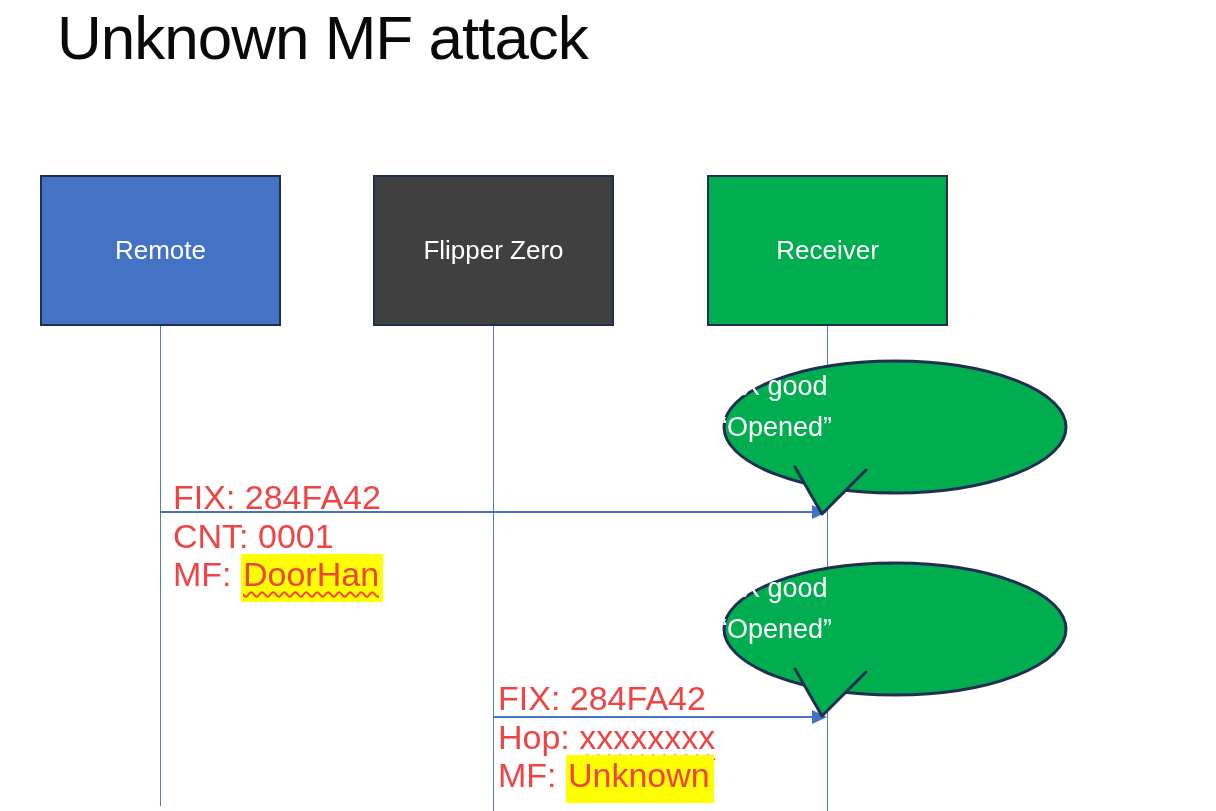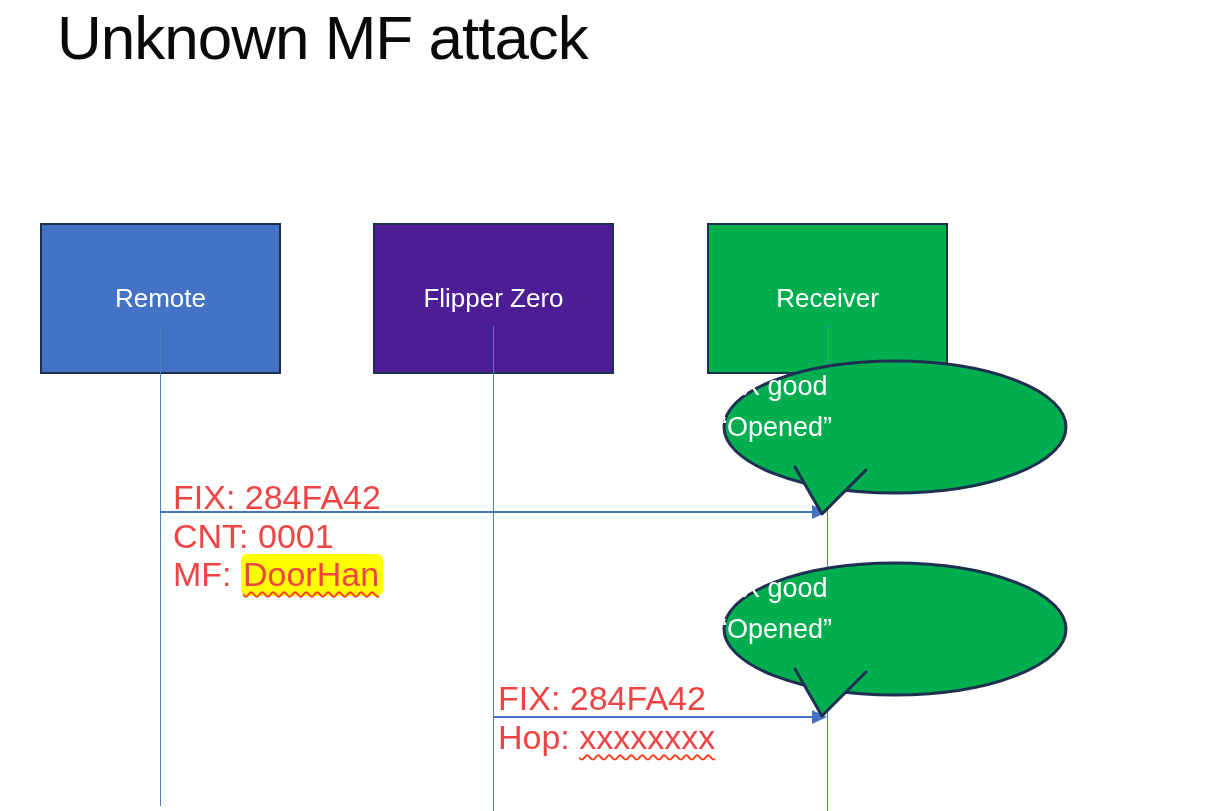--- a/index.html
+++ b/index.html
@@ -10,24 +10,24 @@
   
   .title{
     position:absolute;left:57px;top:2px;margin:0;
     font-size:62px;font-weight:300;letter-spacing:-1px;color:#090909;text-align:center;
   }
   
   .actor{
     position:absolute;top:175px;width:241px;height:151px;
     display:flex;align-items:center;justify-content:center;
     border:2.5px solid #1E2F52;box-sizing:border-box;
-    color:#ffffff;font-size:26px;margin-top:48px;
+    color:#ffffff;font-size:26px;
   }
   .actor-remote{left:40px;background:#4472C4;}
-  .actor-flipper{left:373px;background:#4c1d95;}
+  .actor-flipper{left:373px;background:#404040;}
   .actor-receiver{left:707px;background:#00AE50;}
   
   .lifeline{position:absolute;width:1.5px;background:#4d7ec0;top:326px;}
   .lifeline-remote{left:159.5px;height:480px;}
   .lifeline-flipper{left:492.5px;height:485px;}
   .lifeline-receiver{left:826.5px;height:485px;}
   
   .msg-line{position:absolute;height:2px;background:#4472C4;}
   .msg-line-1{left:160px;top:511px;width:654px;}
   .msg-line-2{left:493px;top:716px;width:321px;}
@@ -36,21 +36,21 @@
     border-top:7px solid transparent;border-bottom:7px solid transparent;
     border-left:15px solid #4472C4;
   }
   .arrowhead-1{left:812px;top:505px;}
   .arrowhead-2{left:812px;top:710px;}
   
   .msg-label{position:absolute;font-size:34px;color:#ef4444;}
   .msg-label .mrow{height:38.5px;line-height:32px;white-space:nowrap;}
   .msg-label-1{left:173px;top:481px;}
   .msg-label-2{left:498px;top:682px;}
-  .hl{background:#FFFF00;padding:1px 4px 3px 2px;border-radius:6px;}
+  .hl{background:#FFFF00;padding:1px 4px 9px 2px;}
   .sq{
     text-decoration:underline;
     text-decoration-style:wavy;
     text-decoration-color:#FF3B1D;
     text-decoration-thickness:1.5px;
     text-underline-offset:5px;
   }
   
   .callout{position:absolute;left:718px;width:362px;height:170px;}
   .callout-1{top:352px;}
@@ -88,20 +88,21 @@
     <div class="mrow">FIX: 284FA42</div>
     <div class="mrow">CNT: 0001</div>
     <div class="mrow"><span>MF: </span><span class="hl sq">DoorHan</span></div>
   </div>
 
   <div class="msg-line msg-line-2"></div>
   <div class="arrowhead arrowhead-2"></div>
   <div class="msg-label msg-label-2">
     <div class="mrow">FIX: 284FA42</div>
     <div class="mrow"><span>Hop: </span><span class="sq">xxxxxxxx</span></div>
+    <div class="mrow"><span>MF: </span><span class="hl">Unknown</span></div>
   </div>
 
   <div class="callout callout-1">
     <svg width="362" height="170" viewBox="0 0 362 170">
       <ellipse cx="177" cy="75" rx="171" ry="66" fill="#00AE50" stroke="#1E2F52" stroke-width="3"></ellipse>
       <path d="M 77 115 L 104 162 L 148 118" fill="#00AE50" stroke="#1E2F52" stroke-width="3" stroke-linejoin="round" stroke-linecap="round"></path>
     </svg>
     <div class="co-text">
       <div>FIX good</div>
       <div>“Opened”</div>

